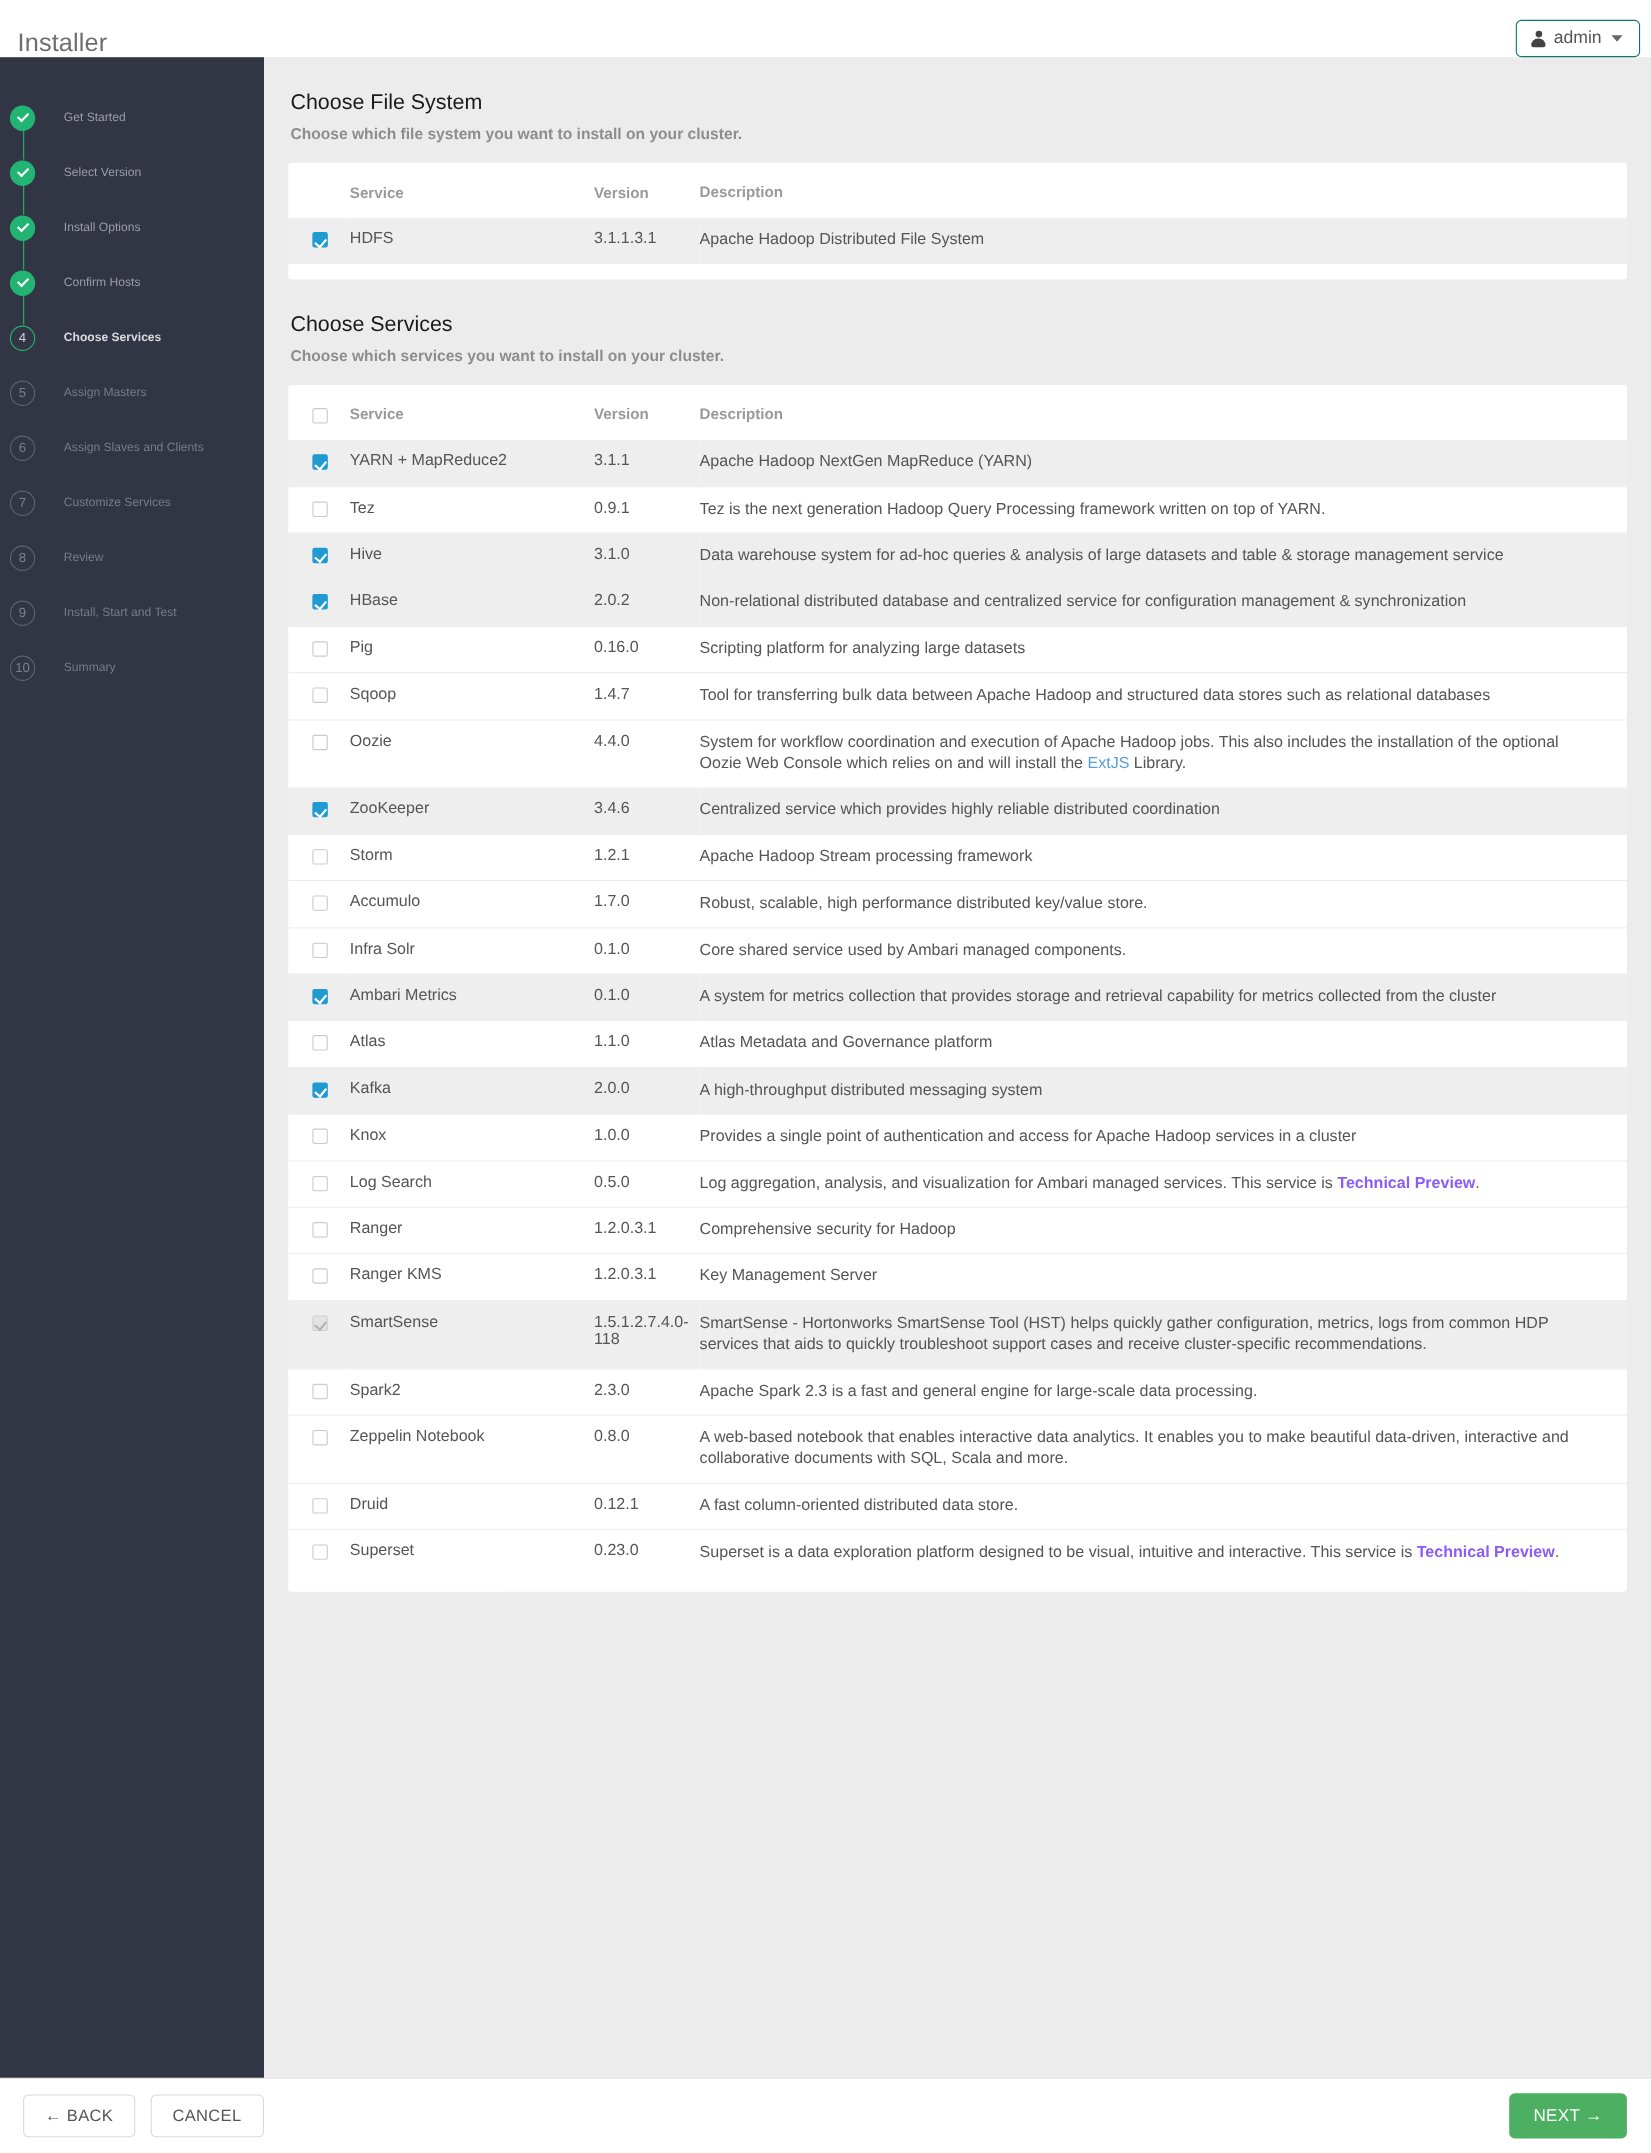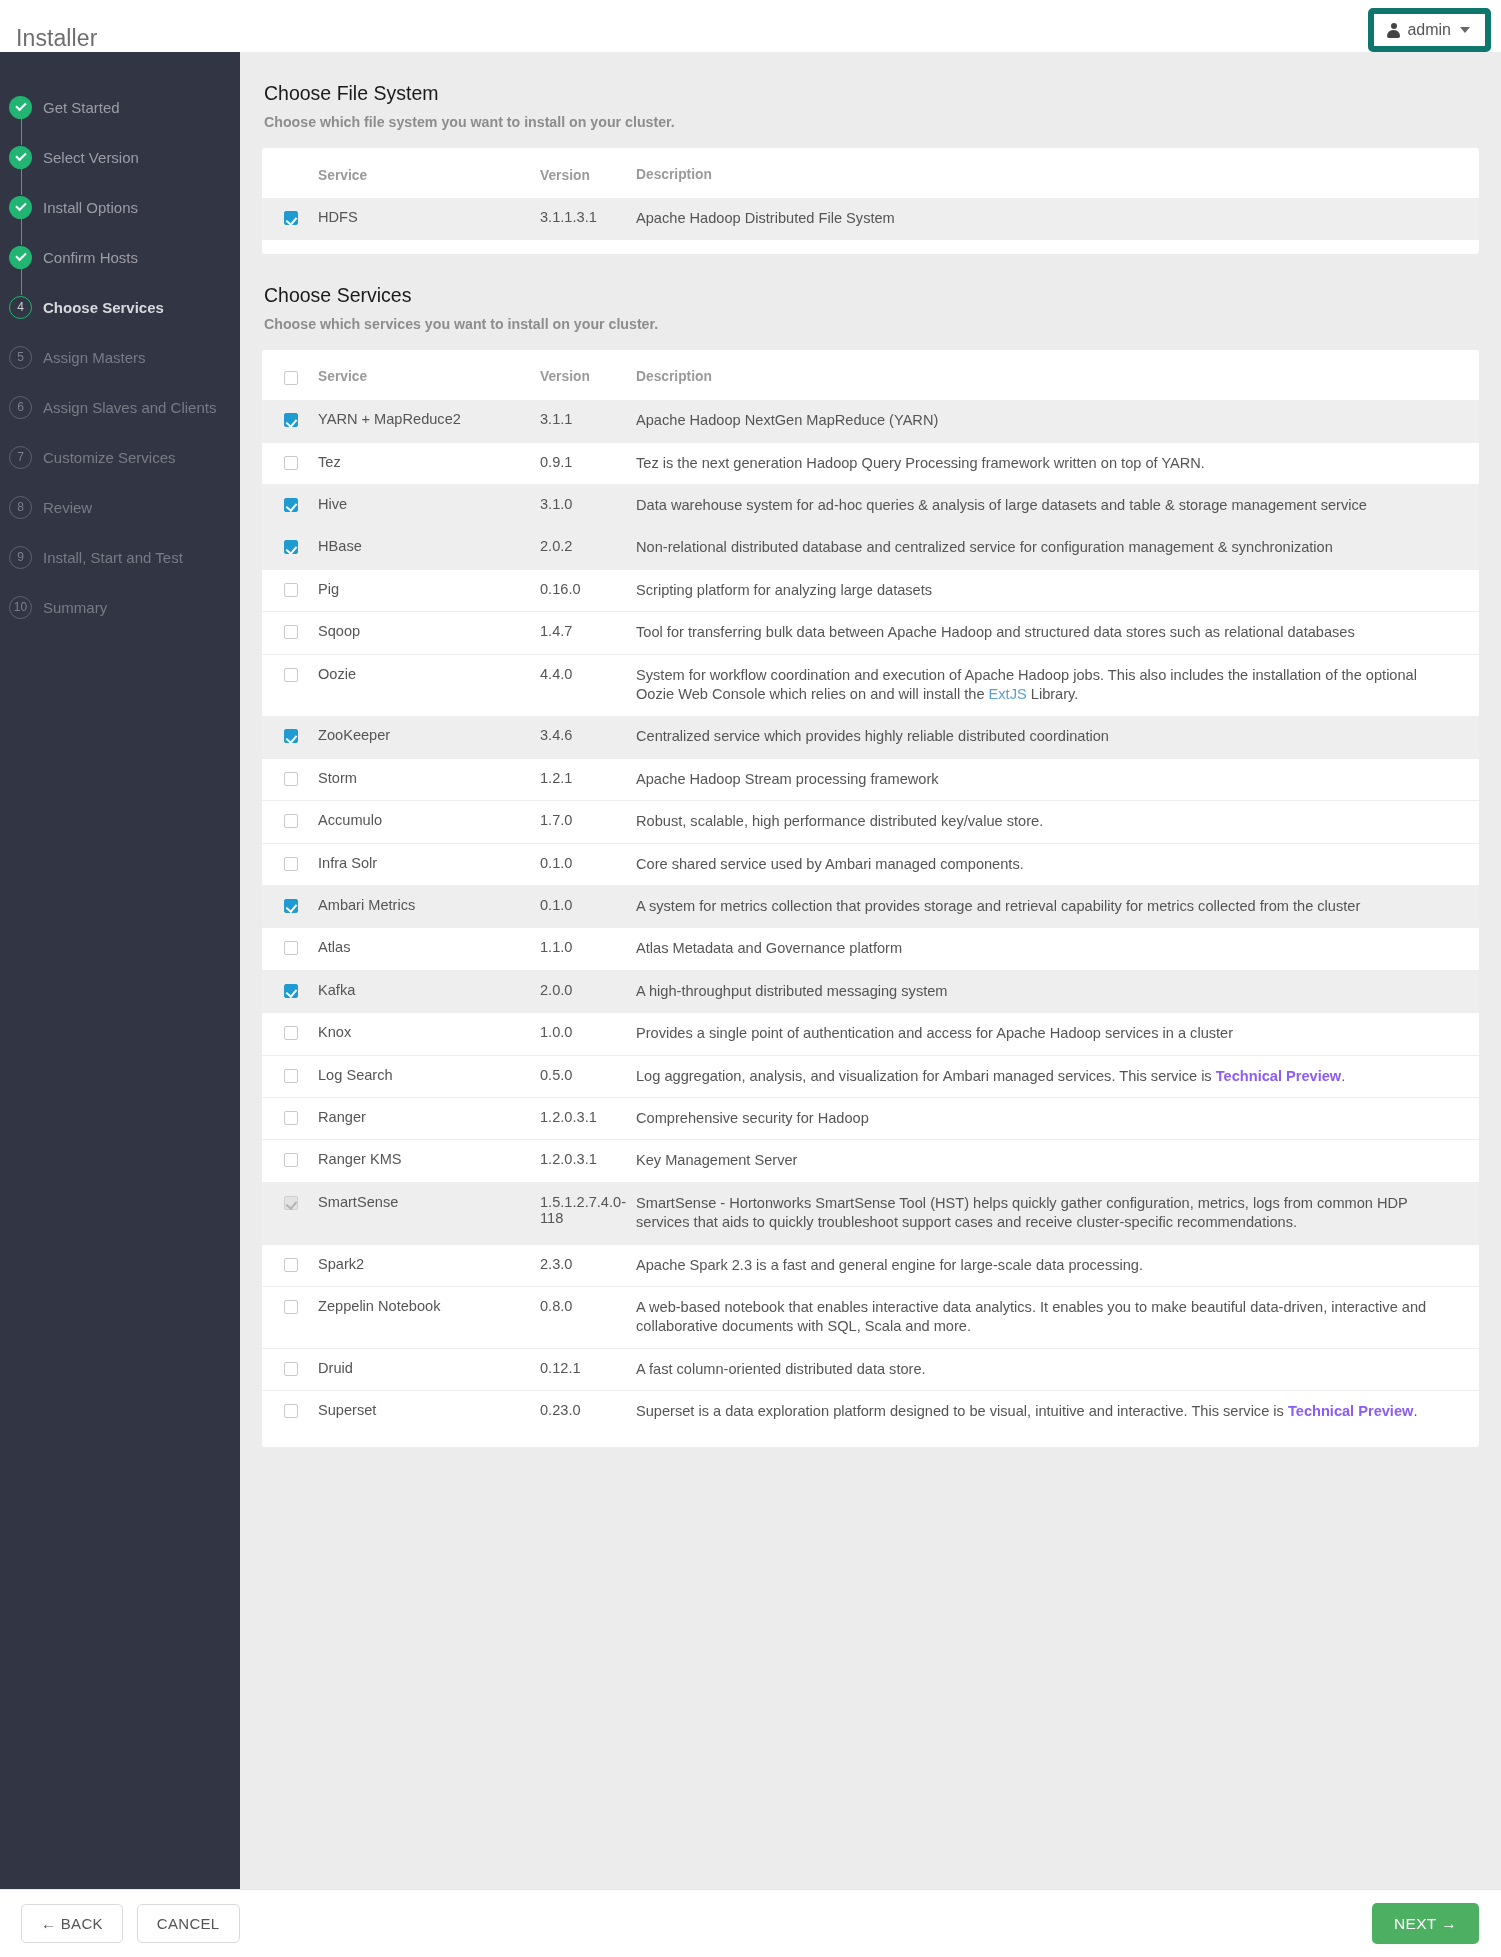--- a/index.html
+++ b/index.html
@@ -25,21 +25,21 @@
     color: #6e6e6e;
     font-weight: 400;
     letter-spacing: .1px;
   }
   .topbar-right {
     margin-left: auto; margin-right: 10px;
     display: flex; align-items: center;
   }
   .admin-btn {
     display: flex; align-items: center; gap: 7px;
-    border: 6px solid #0f766e;
+    border: 1px solid #0f766e;
     border-radius: 5px;
     background: #fff;
     padding: 8px 15px 8px 13px;
     font-size: 16px;
     color: #555;
     cursor: pointer;
     line-height: 1;
   }
   .person-icon {
     display: inline-block; width: 13px; height: 15px;
@@ -83,22 +83,22 @@
     position: relative; z-index: 2;
   }
   .step.done .bullet { background: #22b473; color: #fff; }
   .step.current .bullet {
     background: transparent; border: 1.6px solid #22b473; color: #cfcfd6;
   }
   .step.todo .bullet {
     background: transparent; border: 1.6px solid #60636f; color: #7d808b;
   }
   .step .label {
-    margin-left: 11px;
-    font-size: 15px;
+    margin-left: 26px;
+    font-size: 11px;
     color: #9b9da6;
   }
   .step.current .label { color: #d9dade; font-weight: bold; }
   .step.done .label { color: #9b9da6; }
   .step.todo .label { color: #787b86; }
   .connector {
     position: absolute;
     left: 20.5px; width: 1.5px; background: #22b473;
     z-index: 1;
   }

